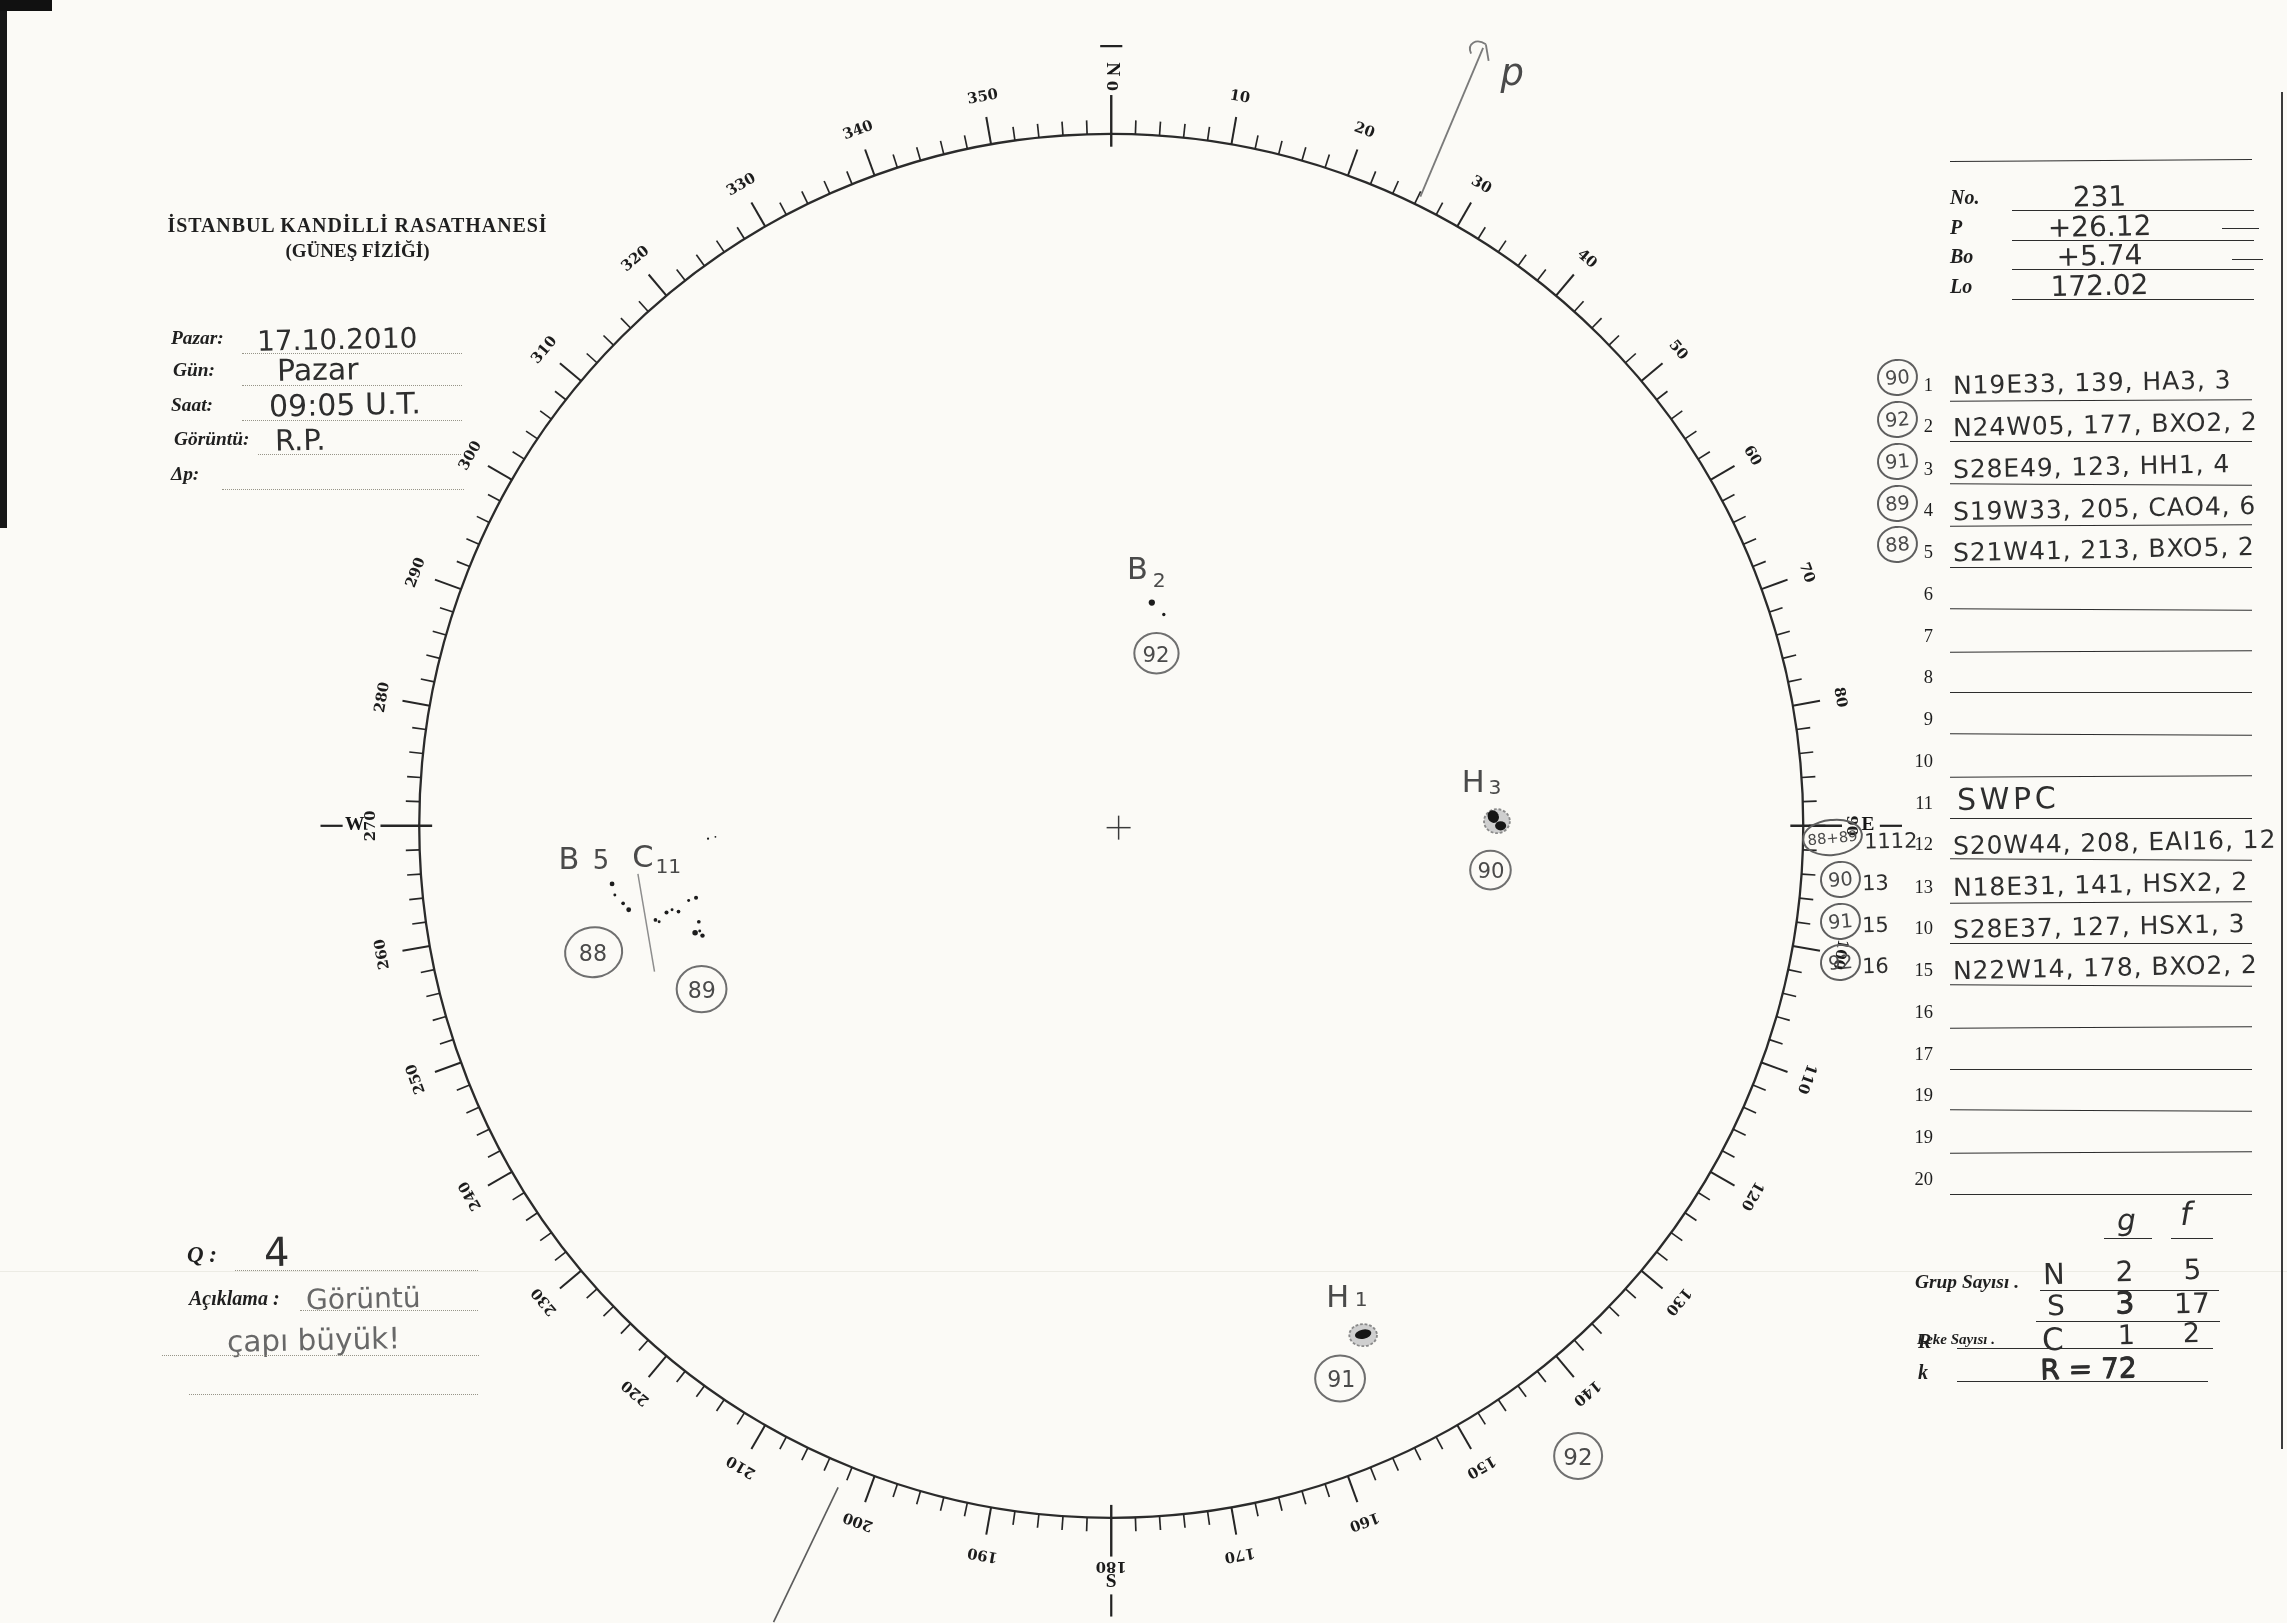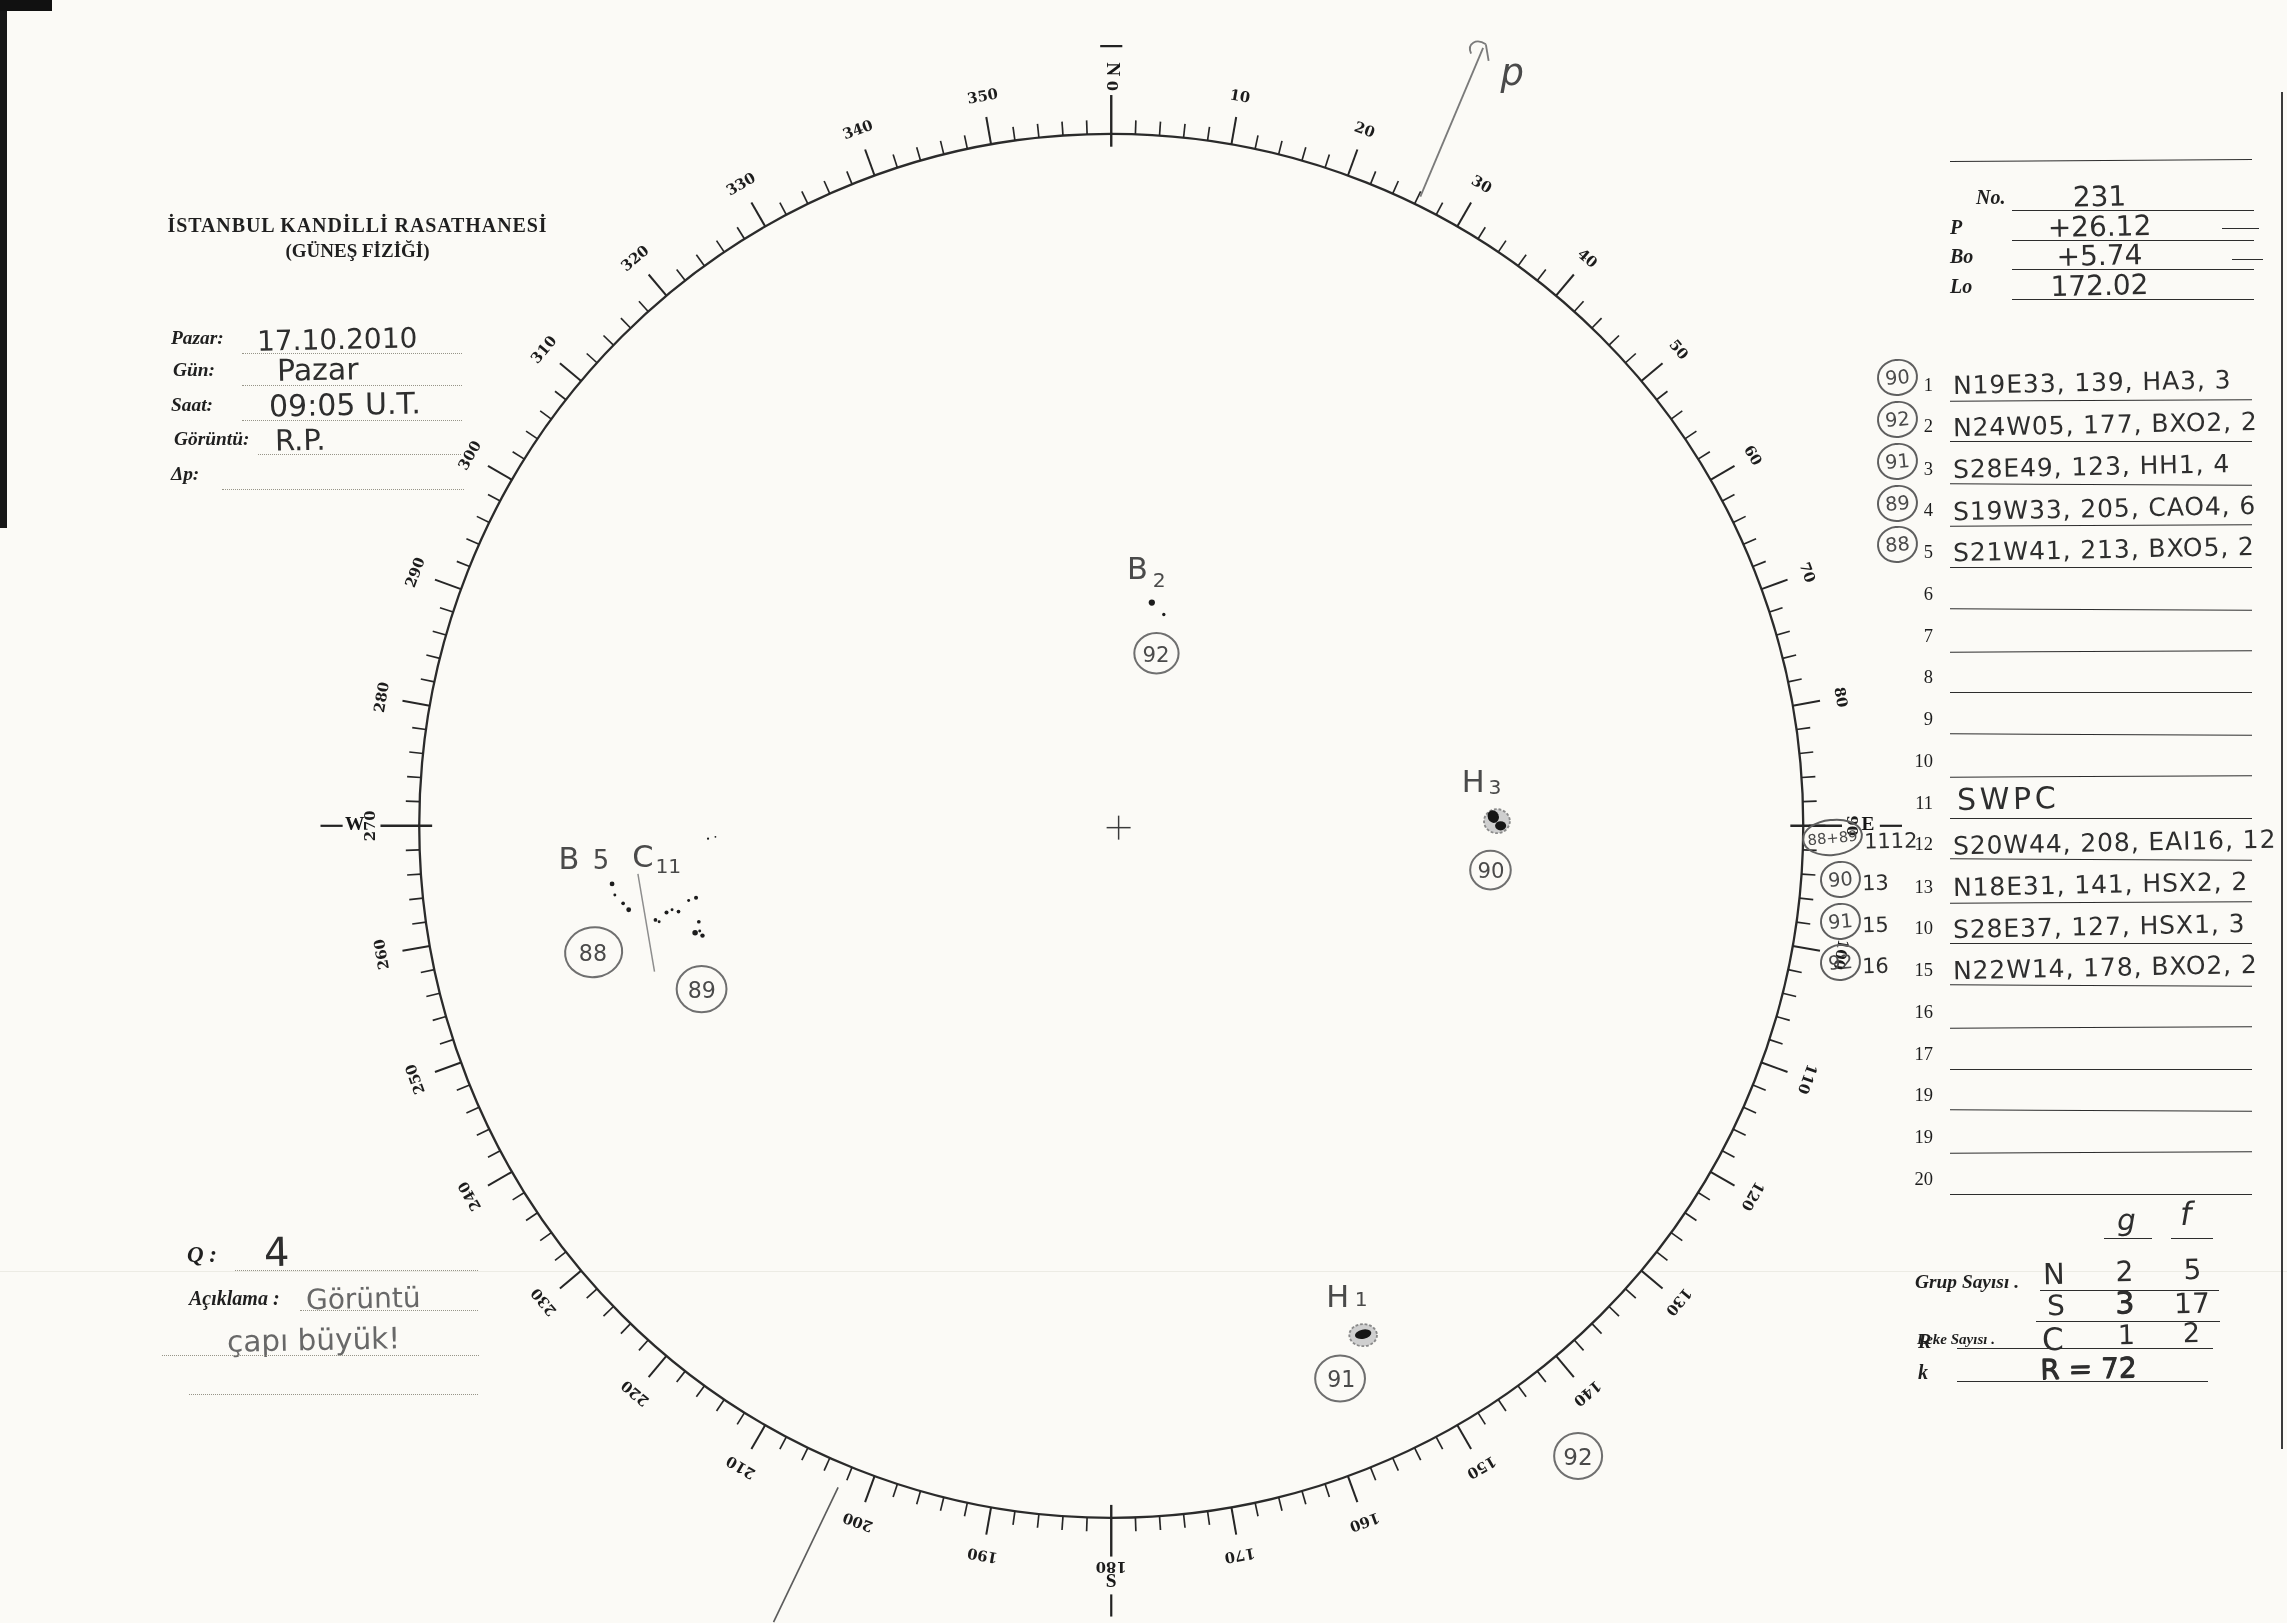--- a/index.html
+++ b/index.html
@@ -360,21 +360,21 @@
       <div class="abs printed pi" style="left: 174px; top: 428px; font-size: 19.4px;">Görüntü:</div>
       <div class="abs dotted" style="left: 258px; top: 454px; width: 203px;"></div>
       <div class="abs hand" style="left: 275px; top: 423px; font-size: 29px;">R.P.</div>
       <div class="abs printed pi" style="left: 171px; top: 463px; font-size: 19.4px;">Δp:</div>
       <div class="abs dotted" style="left: 222px; top: 489px; width: 242px;"></div>
       <div class="abs hand" style="left: 277px; top: 460px; font-size: 28px;"></div>
     </div>
 
   <div class="abs sline" style="left:1950px;top:160px;width:302px;transform:rotate(-0.4deg);"></div>
   <div id="ephemeris-block">
-      <div class="abs printed pi" style="left: 1950px; top: 186px; font-size: 20px; margin-left: 26px;">No.</div>
+      <div class="abs printed pi" style="left: 1950px; top: 186px; font-size: 20px;">No.</div>
       <div class="abs sline" style="left: 2012px; top: 210px; width: 242px;"></div>
       <div class="abs hand center" style="left: 2021px; top: 180px; width: 157px; font-size: 28px;">231</div>
       <div class="abs printed pi" style="left: 1950px; top: 216px; font-size: 20px;">P</div>
       <div class="abs sline" style="left: 2012px; top: 240px; width: 242px;"></div>
       <div class="abs hand center" style="left: 2021px; top: 210px; width: 157px; font-size: 28px;">+26.12</div>
       <div class="abs printed pi" style="left: 1950px; top: 245px; font-size: 20px;">Bo</div>
       <div class="abs sline" style="left: 2012px; top: 269px; width: 242px;"></div>
       <div class="abs hand center" style="left: 2021px; top: 239px; width: 157px; font-size: 28px;">+5.74</div>
       <div class="abs printed pi" style="left: 1950px; top: 275px; font-size: 20px;">Lo</div>
       <div class="abs sline" style="left: 2012px; top: 299px; width: 242px;"></div>

